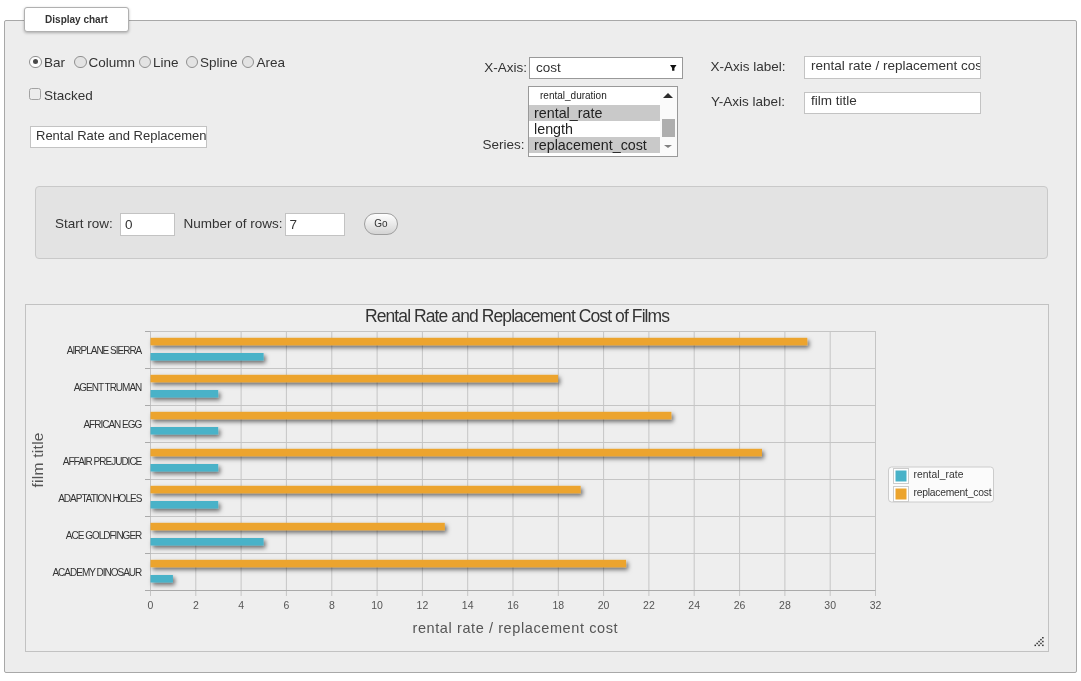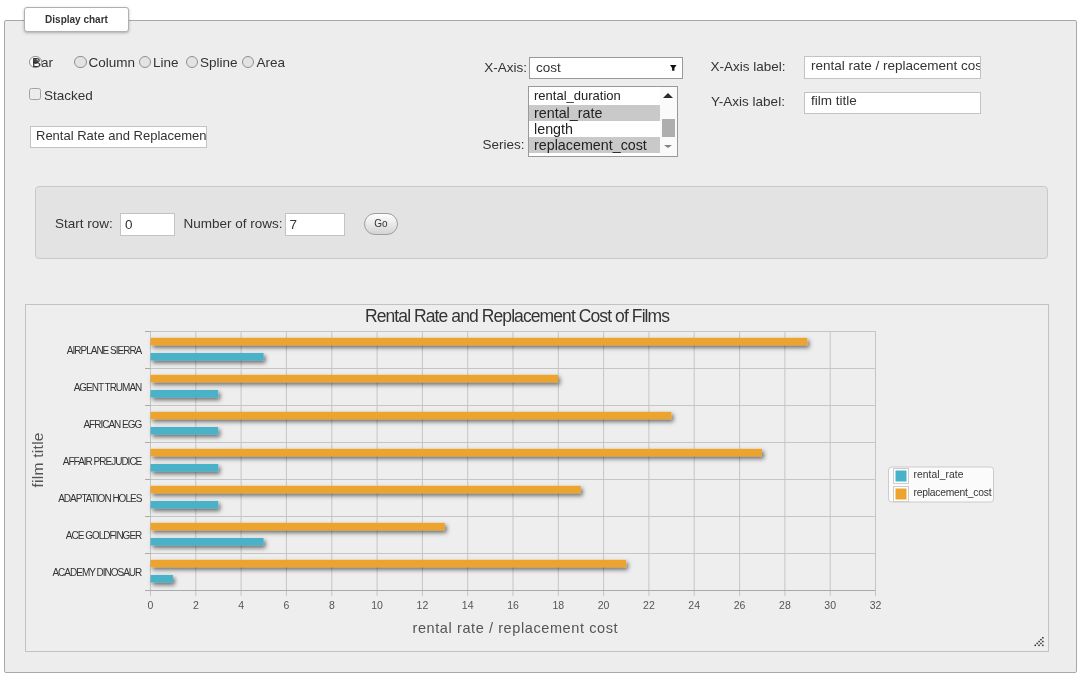--- a/index.html
+++ b/index.html
@@ -21,21 +21,21 @@
 </head>
 <body>
 
 <div class="abs" style="left:4px;top:20px;width:1073px;height:653px;border:1px solid #a8a8a8;border-radius:2px;background:#ededed;box-sizing:border-box;"></div>
 
 <div class="abs" style="left:24px;top:7px;width:105px;height:25px;background:#fff;border:1px solid #b0b0b0;border-radius:3px;box-shadow:0 1px 3px rgba(0,0,0,.28);box-sizing:border-box;text-align:center;">
   <div style="font-size:10px;font-weight:bold;color:#333;line-height:24px;">Display chart</div>
 </div>
 
 <span class="radio sel" style="left:29px;top:55.5px;"></span>
-<div class="lbl" style="left:32px;top:55px;">Bar</div>
+<div class="lbl" style="left:44px;top:55px;">Bar</div>
 <span class="radio" style="left:74px;top:55.5px;"></span>
 <div class="lbl" style="left:88.5px;top:55px;">Column</div>
 <span class="radio" style="left:138.5px;top:55.5px;"></span>
 <div class="lbl" style="left:153px;top:55px;">Line</div>
 <span class="radio" style="left:185.5px;top:55.5px;"></span>
 <div class="lbl" style="left:200px;top:55px;">Spline</div>
 <span class="radio" style="left:241.5px;top:55.5px;"></span>
 <div class="lbl" style="left:256.5px;top:55px;">Area</div>
 
 <span class="chk" style="left:28.5px;top:87.5px;"></span>
@@ -45,21 +45,21 @@
     <span style="line-height:18.5px;padding-left:5px;">Rental Rate and Replacement Cost of Films</span>
   </div>
 
 <div class="lbl" style="left:450px;top:59.5px;width:77px;text-align:right;">X-Axis:</div>
 <div class="inp" style="left:529px;top:57px;width:154px;height:22px;border-color:#999;">
     <span style="line-height:19.5px;">cost</span>
   </div>
 <div class="abs" style="left:670px;top:65px;width:6.5px;height:5.7px;background:#111;clip-path:polygon(0 0,100% 0,68% 52%,68% 100%,32% 100%,32% 52%);"></div>
 
 <div class="abs" style="left:528px;top:85.5px;width:150px;height:71px;background:#fff;border:1px solid #999;box-sizing:border-box;"></div>
-<div class="lbl" style="left:529px;top:88.2px;width:127px;line-height:16.3px;padding-left:5px;color:#222;font-size:13px;">rental_duration</div>
+<div class="lbl" style="left:529px;top:88.2px;width:127px;line-height:16.3px;padding-left:11px;color:#222;font-size:10px;">rental_duration</div>
 <div class="lbl" style="left:529px;top:104.5px;width:127px;line-height:16.3px;padding-left:5px;background:#c9c9c9;color:#222;font-size:14.3px;">rental_rate</div>
 <div class="lbl" style="left:529px;top:120.8px;width:127px;line-height:16.3px;padding-left:5px;color:#222;font-size:14.3px;">length</div>
 <div class="lbl" style="left:529px;top:137.1px;width:127px;line-height:16.3px;padding-left:5px;background:#c9c9c9;color:#222;font-size:14.3px;">replacement_cost</div>
 
 <div class="abs" style="left:660px;top:86.5px;width:17px;height:69px;background:#fafafa;"></div>
 <div class="abs" style="left:663px;top:93px;width:0;height:0;border-left:5.4px solid transparent;border-right:5.4px solid transparent;border-bottom:5.7px solid #2a2a2a;"></div>
 <div class="abs" style="left:662.4px;top:118.6px;width:12.2px;height:18.8px;background:#aeaeae;"></div>
 <div class="abs" style="left:663.8px;top:144.6px;width:0;height:0;border-left:4.8px solid transparent;border-right:4.8px solid transparent;border-top:3.6px solid #808080;"></div>
 <div class="lbl" style="left:450px;top:137px;width:74.5px;text-align:right;">Series:</div>
 

